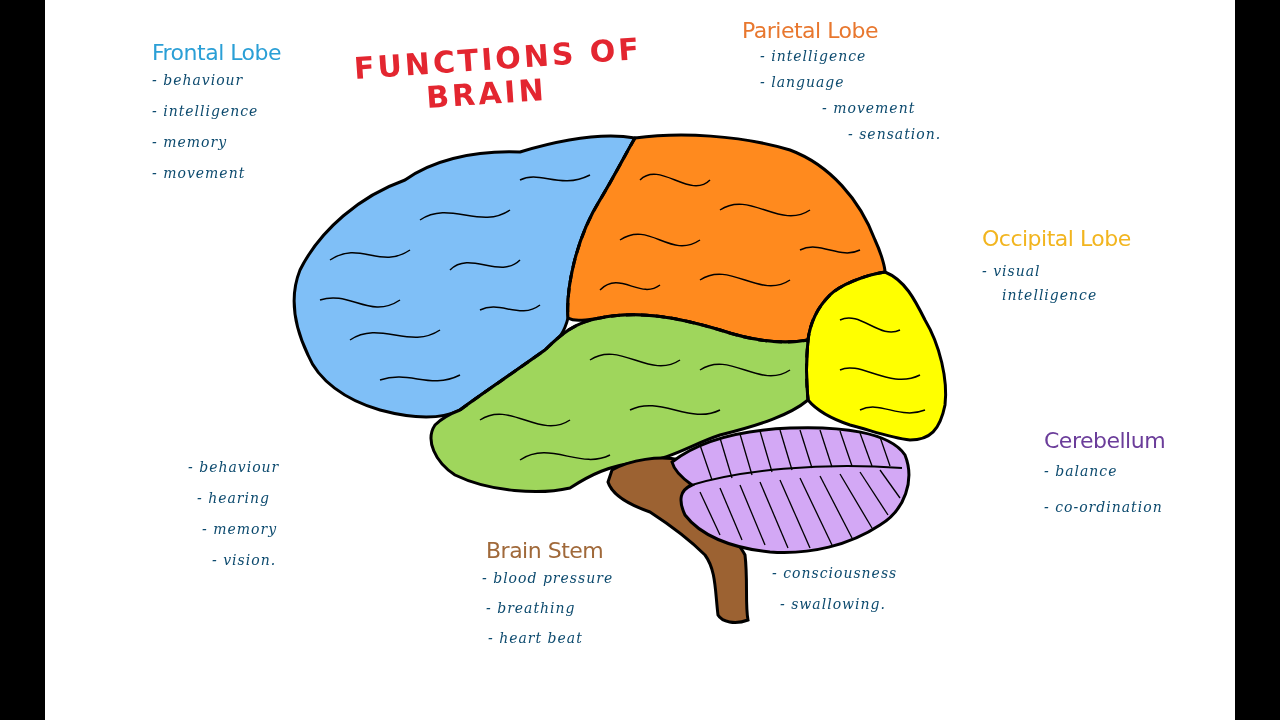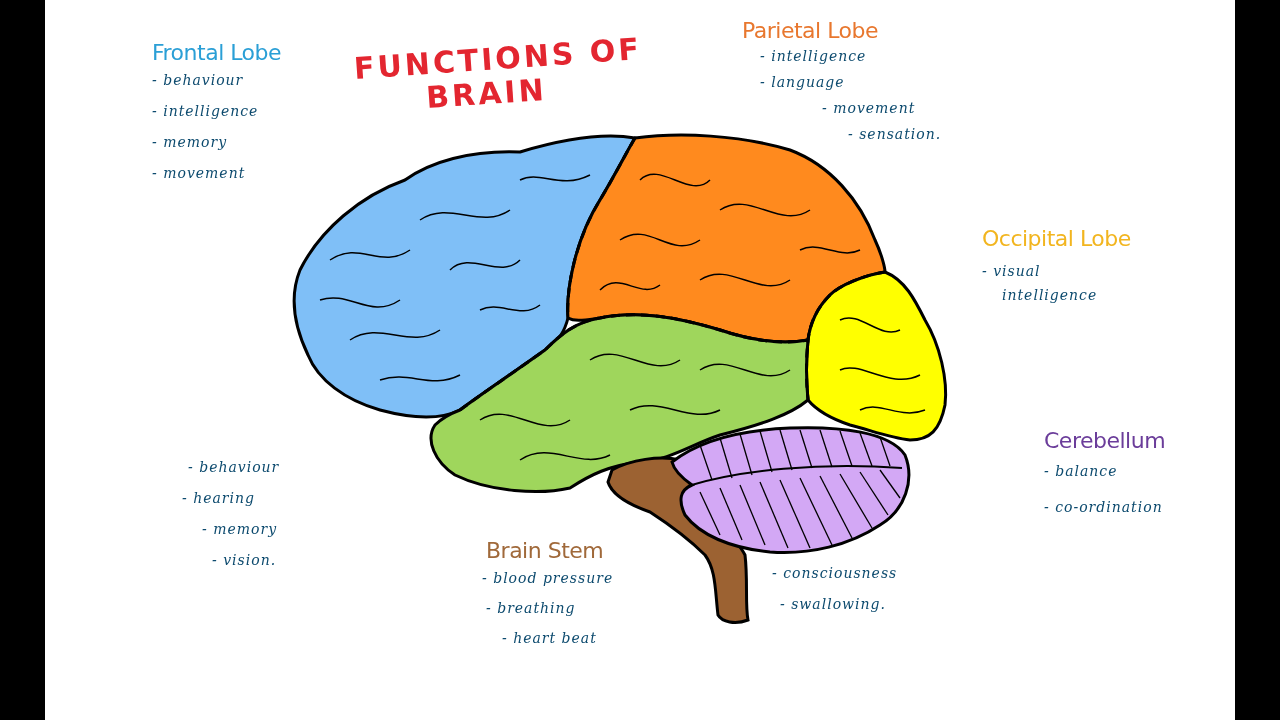--- a/index.html
+++ b/index.html
@@ -112,30 +112,30 @@
   </div>
 
   <div class="label" style="left:999px; top:428px;">
     <div class="heading" style="color:#6b3d9a;">Cerebellum</div>
     <div class="item" style="line-height:36px;">- balance</div>
     <div class="item" style="line-height:36px;">- co-ordination</div>
   </div>
 
   <div class="label" style="left:133px; top:452px;">
     <div class="item" style="margin-left:10px;">- behaviour</div>
-    <div class="item" style="margin-left:4px;">- hearing</div>
+    <div class="item" style="margin-left:19px;">- hearing</div>
     <div class="item" style="margin-left:24px;">- memory</div>
     <div class="item" style="margin-left:34px;">- vision.</div>
   </div>
 
   <div class="label" style="left:437px; top:538px;">
     <div class="heading" style="color:#a0693a; margin-left:4px;">Brain Stem</div>
     <div class="item" style="line-height:30px;">- blood pressure</div>
     <div class="item" style="margin-left:4px; line-height:30px;">- breathing</div>
-    <div class="item" style="margin-left:20px; line-height:30px;">- heart beat</div>
+    <div class="item" style="margin-left:6px; line-height:30px;">- heart beat</div>
   </div>
 
   <div class="label" style="left:727px; top:558px;">
     <div class="item">- consciousness</div>
     <div class="item" style="margin-left:8px;">- swallowing.</div>
   </div>
 
 </div>
 
 </body></html>

